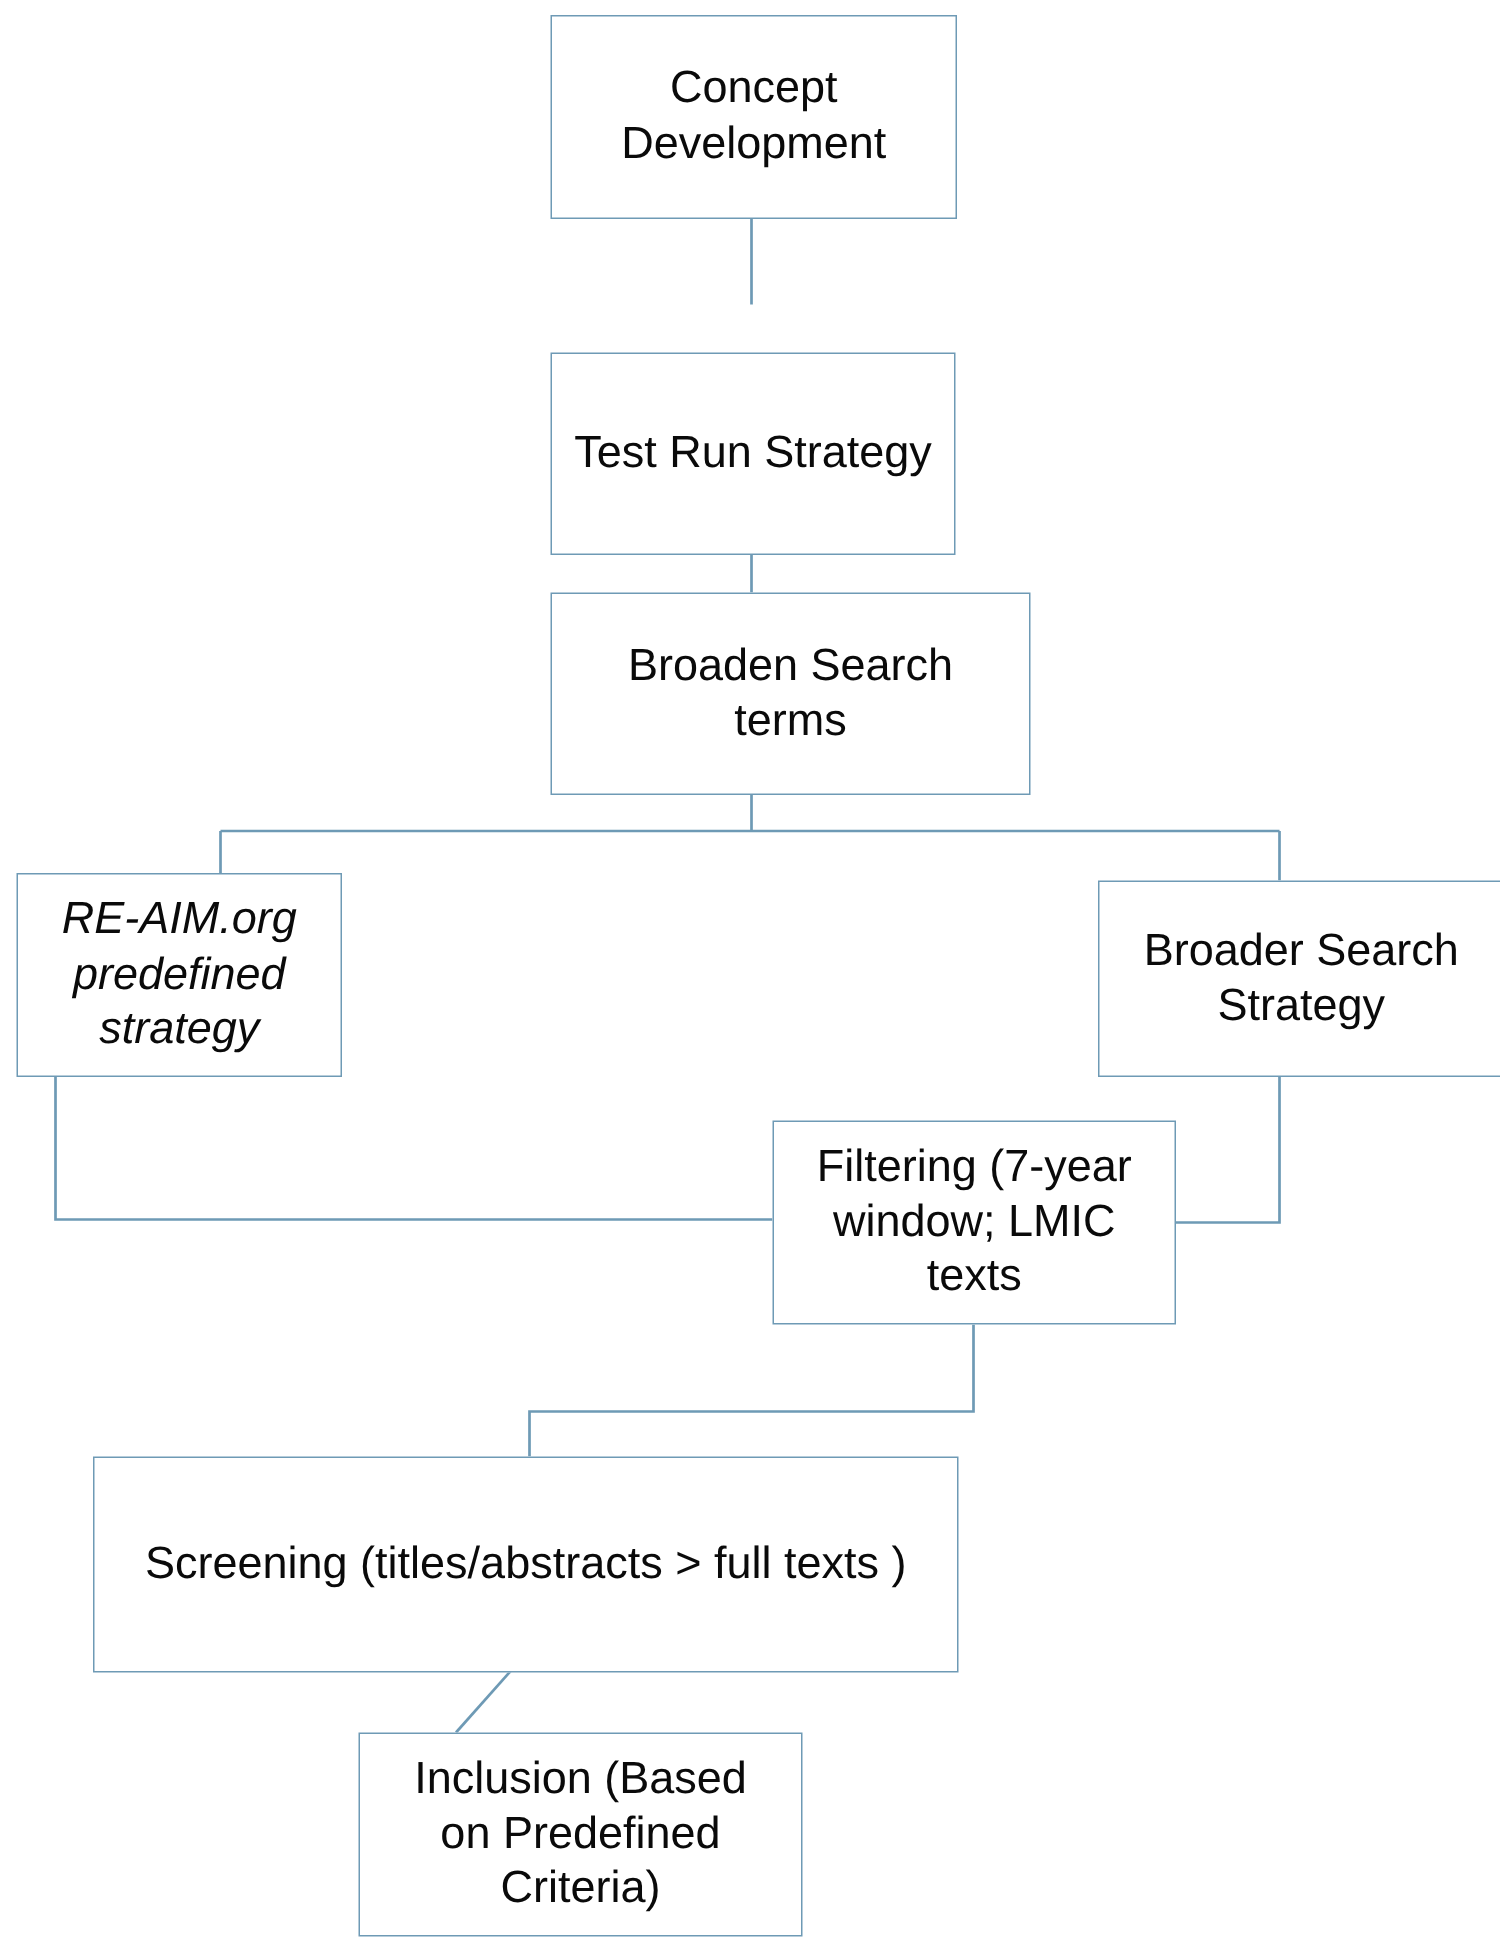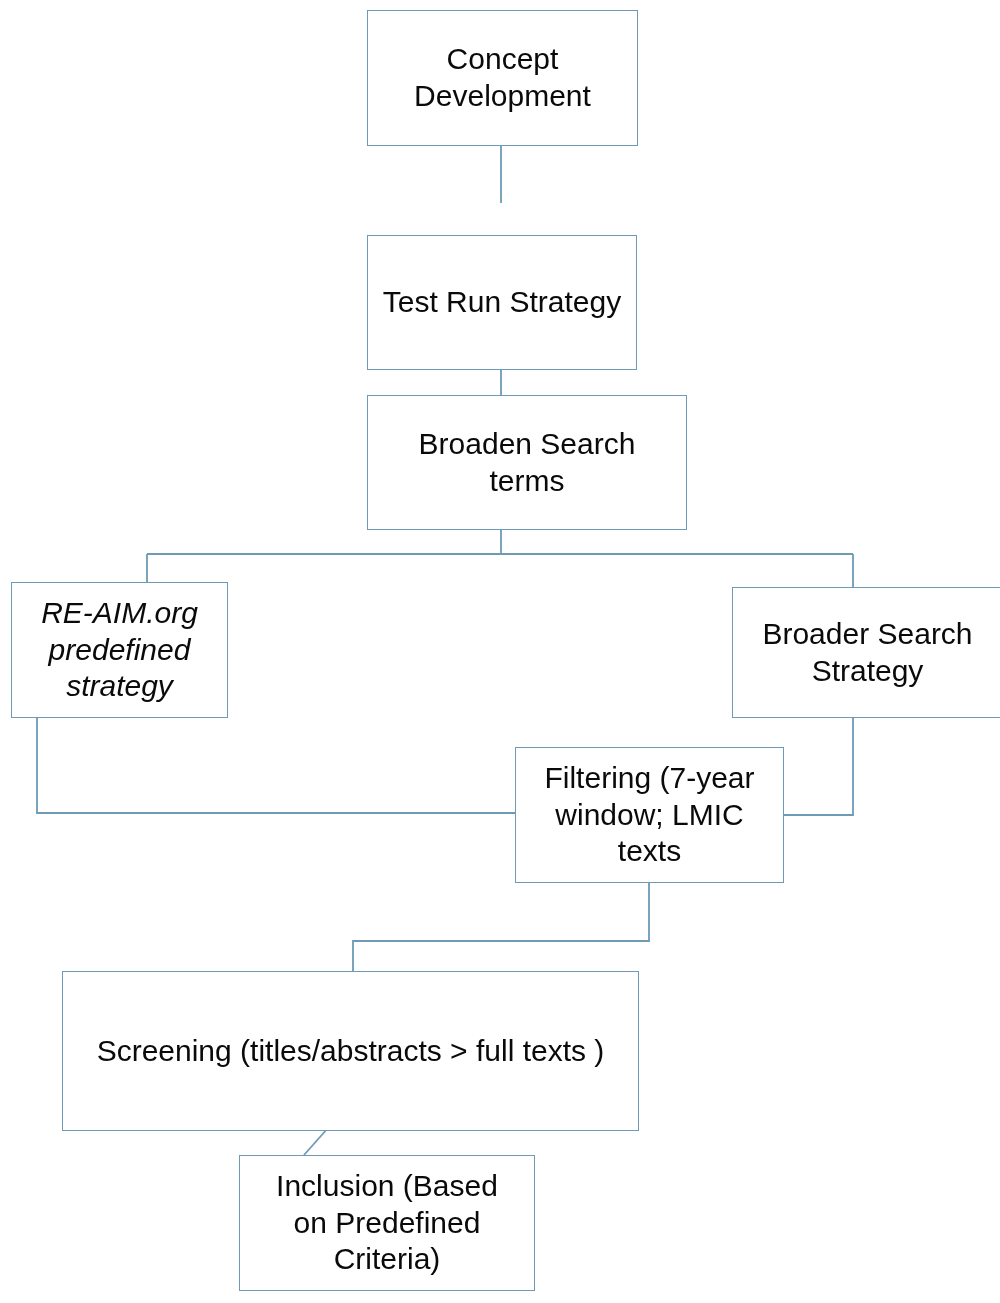--- a/index.html
+++ b/index.html
@@ -36,21 +36,21 @@
     line-height: 1.22;
     white-space: pre-line;
     z-index: 2;
   }
   .n-concept      { left: 367px;  top: 10px;   width: 271px; height: 136px; font-size: 30px; }
   .n-testrun      { left: 367px;  top: 203px;  width: 270px; height: 135px; font-size: 30px; margin-top: 32px; }
   .n-broaden      { left: 367px;  top: 395px;  width: 320px; height: 135px; font-size: 30px; }
   .n-reaim        { left: 11px;   top: 582px;  width: 217px; height: 136px; font-size: 30px; font-style: italic; }
   .n-broader      { left: 732px;  top: 587px;  width: 271px; height: 131px; font-size: 30px; }
   .n-filtering    { left: 515px;  top: 747px;  width: 269px; height: 136px; font-size: 30px; }
-  .n-screening    { left: 62px;   top: 971px;  width: 577px; height: 160px; font-size: 30px; }
+  .n-screening    { left: 62px;   top: 971px;  width: 577px; height: 144px; font-size: 30px; }
   .n-inclusion    { left: 239px;  top: 1155px; width: 296px; height: 136px; font-size: 30px; }
 </style>
 </head>
 <body>
 
 <div id="canvas">
 
   <svg id="edge-layer" width="1000" height="1303" viewBox="0 0 1000 1303" aria-hidden="true">
     <g fill="none" stroke="#6E9AB5" stroke-width="1.8">
 

